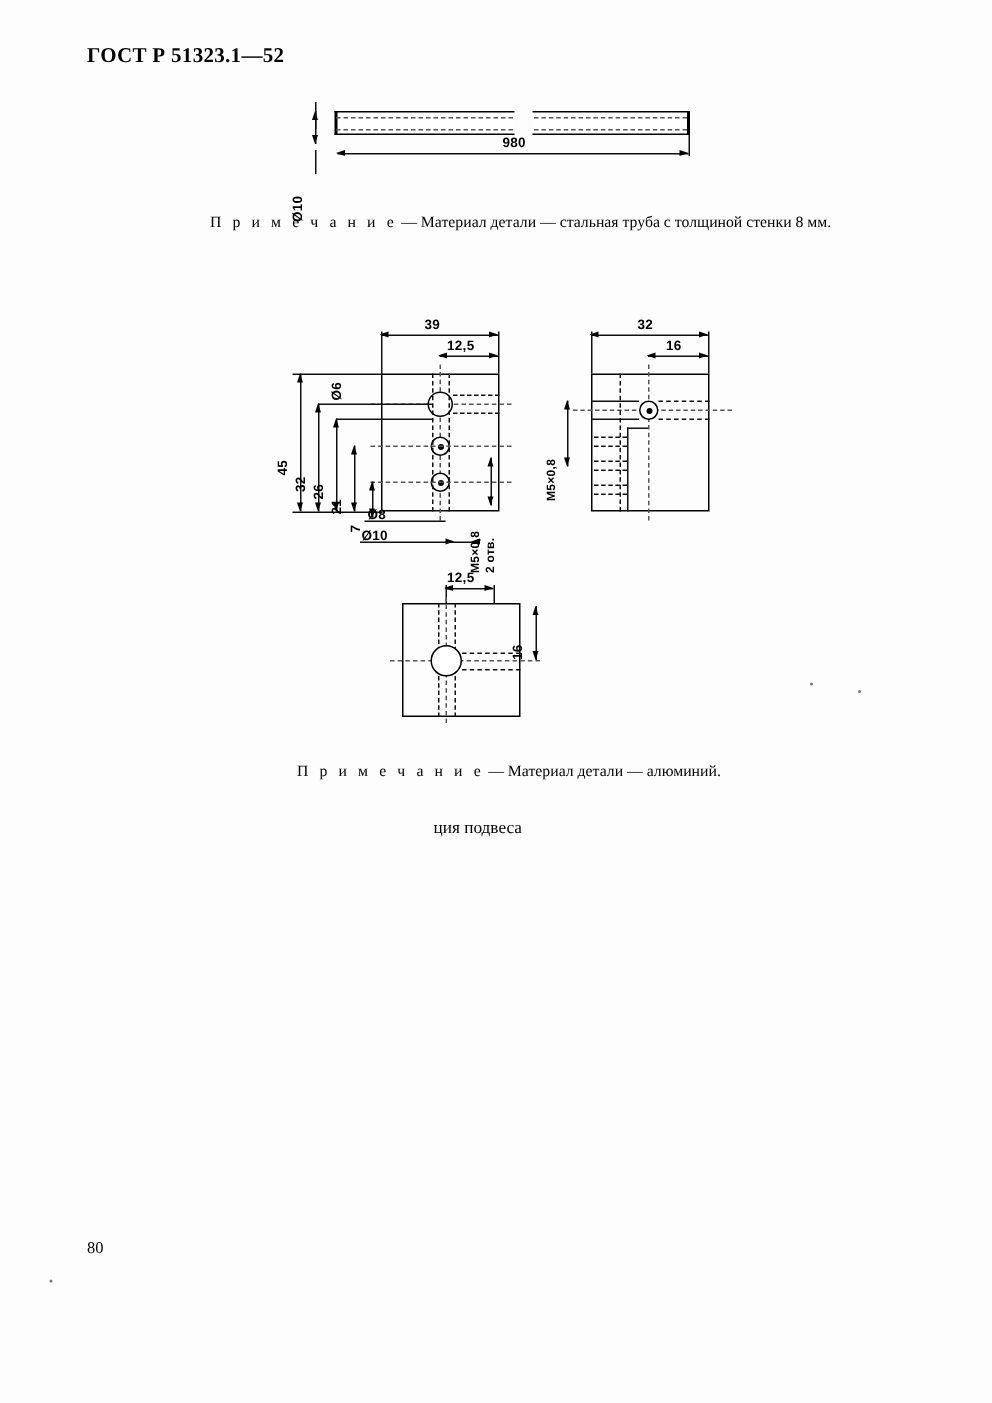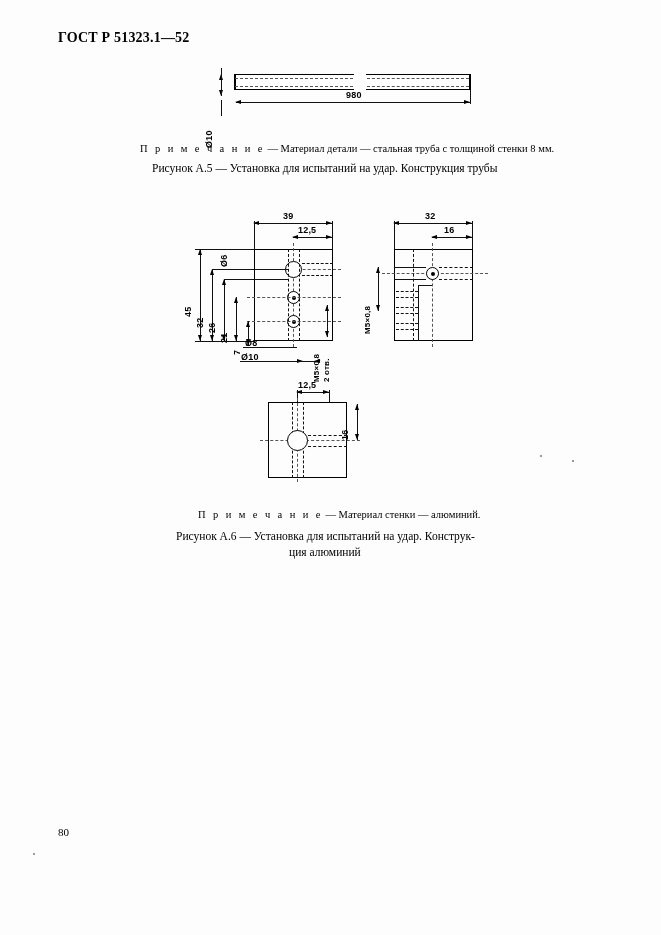--- a/index.html
+++ b/index.html
@@ -169,21 +169,21 @@
     box-sizing: border-box;
   }
 </style>
 </head>
 <body>
 
 <div class="page">
 
   <div class="doc-header">ГОСТ Р 51323.1—52</div>
 
-  <div class="fig" style="left:206px; top:60px; width:280px; height:70px;">
+  <div class="fig" style="left:195px; top:60px; width:280px; height:70px;">
 
     <div class="ln ln-v" style="left:15px; top:8px; height:18px;"></div>
     <div class="ln ln-v" style="left:15px; top:40px; height:16px;"></div>
 
     <div class="arr arr-u" style="left:12.5px; top:14px;"></div>
     <div class="arr arr-d" style="left:12.5px; top:30px;"></div>
     <div class="ln ln-v" style="left:15px; top:14px; height:22px;"></div>
 
     <div class="dim dim-v" style="left:8px; top:78px;">Ø10</div>
 
@@ -201,21 +201,20 @@
     <div class="arr arr-l" style="left:29px; top:39.5px;"></div>
     <div class="arr arr-r" style="left:258px; top:39.5px;"></div>
     <div class="ln ln-v" style="left:264px; top:30px; height:14px;"></div>
     <div class="dim" style="left:140px; top:30px;">980</div>
   </div>
 
   <div class="note" style="left:140px; top:143px;">
     <span class="sp">П р и м е ч а н и е</span><span> — Материал детали — стальная труба с толщиной стенки 8 мм.</span>
   </div>
 
-  <div class="caption" style="left:152px; top:162px;">Рисунок А.5 — Установка для испытаний на удар. Конструкция трубы</div>
 
   <div class="fig" style="left:185px; top:205px; width:180px; height:175px;">
 
     <div class="ln ln-h" style="left:69px; top:18px; width:78px;"></div>
     <div class="arr arr-l" style="left:68px; top:15.5px;"></div>
     <div class="arr arr-r" style="left:141px; top:15.5px;"></div>
     <div class="dim" style="left:98px; top:6px;">39</div>
 
     <div class="ln ln-h" style="left:108px; top:32px; width:39px;"></div>
     <div class="arr arr-l" style="left:107px; top:29.5px;"></div>
@@ -367,21 +366,20 @@
     <div class="arr arr-u" style="left:96.5px; top:26px;"></div>
     <div class="arr arr-d" style="left:96.5px; top:56px;"></div>
     <div class="dim dim-v" style="left:92px; top:52px;">16</div>
   </div>
 
   <div class="speck" style="left:540px; top:455px;"></div>
   <div class="speck" style="left:572px; top:460px;"></div>
   <div class="speck" style="left:33px; top:853px;"></div>
 
   <div class="note" style="left:198px; top:509px;">
-    <span class="sp">П р и м е ч а н и е</span><span> — Материал стенки — алюминий.</span>
-  </div>
-
-  <div class="caption" style="left:176px; top:530px;">Рисунок А.6 — Установка для испытаний на удар. Конструк-</div>
-  <div class="caption-2" style="left:289px; top:546px;">ция алюминий</div>
+    <span class="sp">П р и м е ч а н и е</span><span> — Материал детали — алюминий.</span>
+  </div>
+
+  <div class="caption-2" style="left:289px; top:546px;">ция подвеса</div>
 
   <div class="page-number">80</div>
 
 </div>
 
 </body></html>

